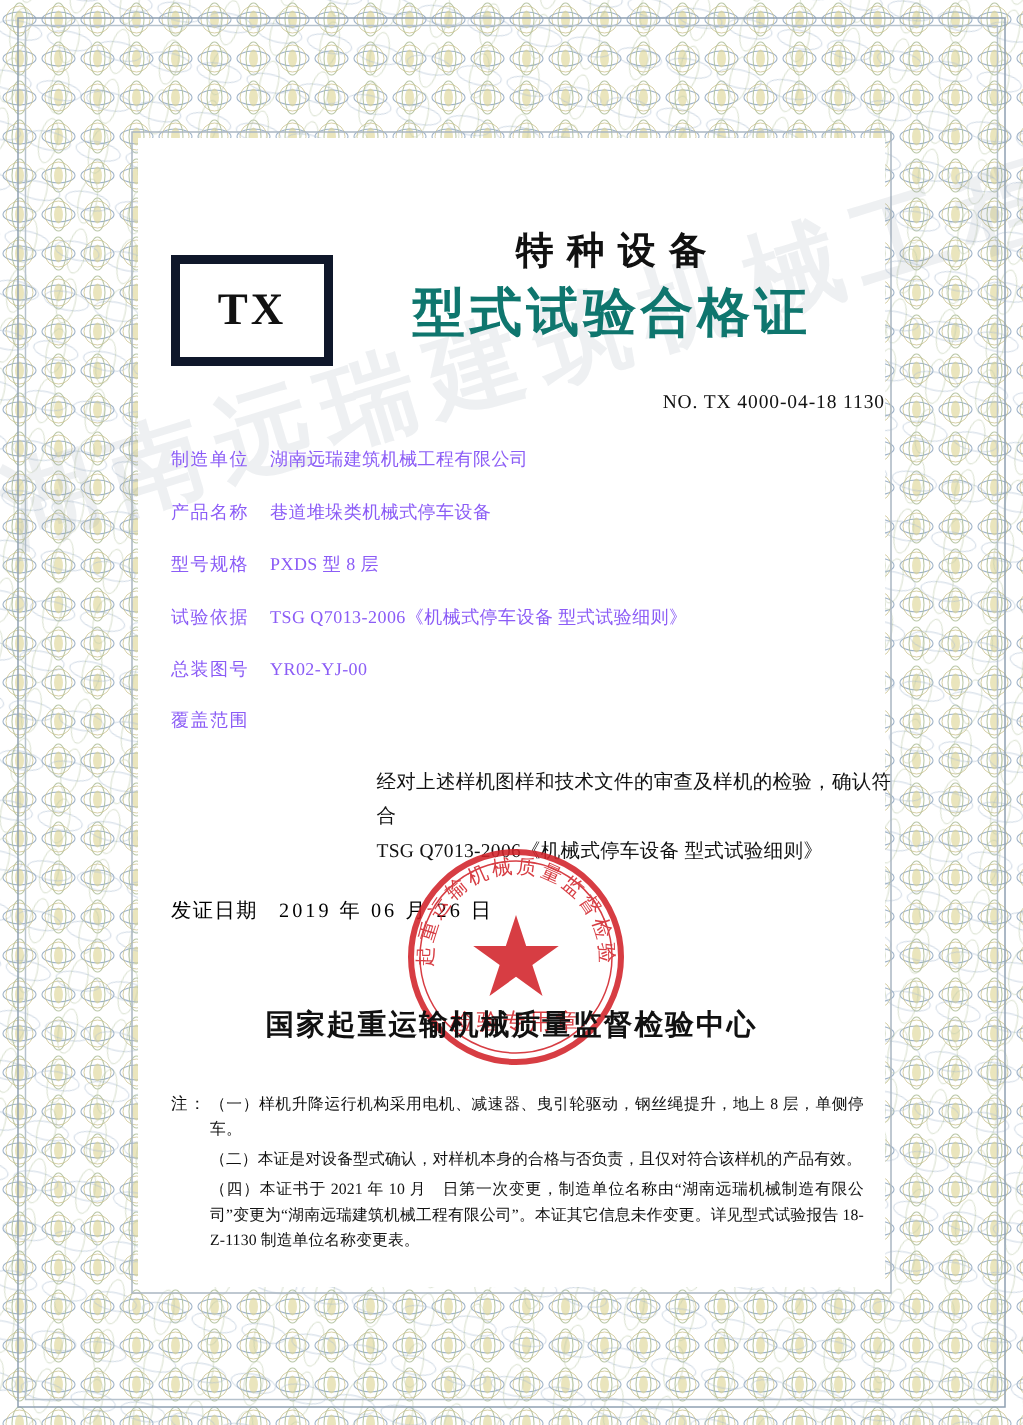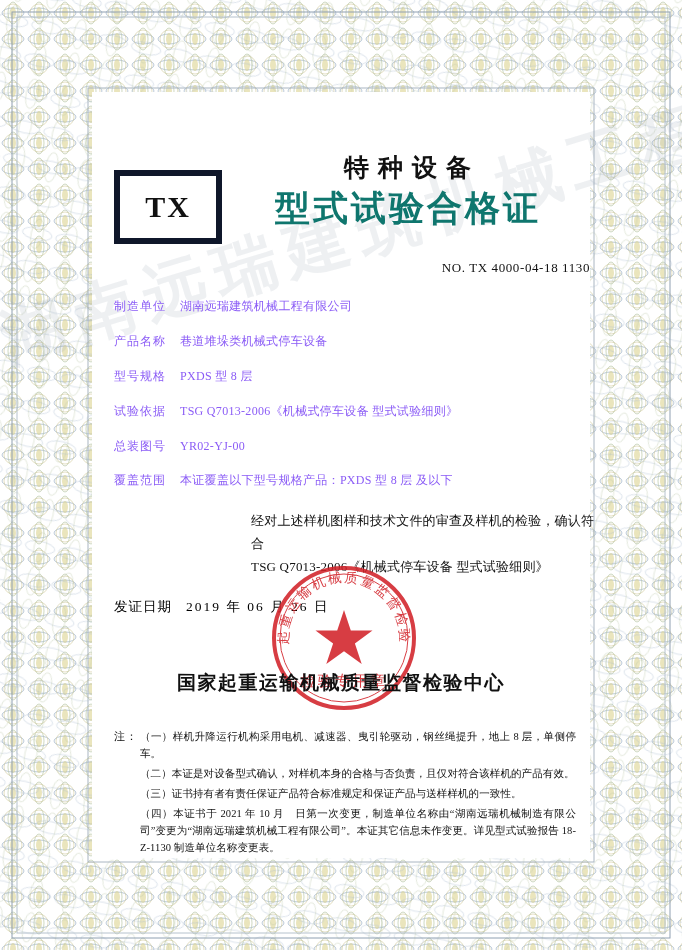--- a/index.html
+++ b/index.html
@@ -294,21 +294,20 @@
       <div class="field-row">
         <span class="field-label">试验依据</span>
         <span class="field-value">TSG Q7013-2006《机械式停车设备 型式试验细则》</span>
       </div>
       <div class="field-row">
         <span class="field-label">总装图号</span>
         <span class="field-value">YR02-YJ-00</span>
       </div>
       <div class="field-row">
         <span class="field-label">覆盖范围</span>
-        <span class="field-value">本证覆盖以下型号规格产品：PXDS 型 8 层 及以下</span>
       </div>
     </div>
 
     <div class="statement">
       <div>经对上述样机图样和技术文件的审查及样机的检验，确认符合</div>
       <div>TSG Q7013-2006《机械式停车设备 型式试验细则》</div>
     </div>
 
     <div class="issue-row">
       <span>发证日期</span>
@@ -330,19 +329,18 @@
       </svg>
     </div>
 
     <div class="org-name">国家起重运输机械质量监督检验中心</div>
 
     <div class="notes">
       <span class="notes-head">注：</span>
       <div class="notes-body">
         <span class="note-item">（一）样机升降运行机构采用电机、减速器、曳引轮驱动，钢丝绳提升，地上 8 层，单侧停车。</span>
         <span class="note-item">（二）本证是对设备型式确认，对样机本身的合格与否负责，且仅对符合该样机的产品有效。</span>
-        <span class="note-item">（三）证书持有者有责任保证产品符合标准规定和保证产品与送样样机的一致性。</span>
         <span class="note-item">（四）本证书于 2021 年 10 月　日第一次变更，制造单位名称由“湖南远瑞机械制造有限公司”变更为“湖南远瑞建筑机械工程有限公司”。本证其它信息未作变更。详见型式试验报告 18-Z-1130 制造单位名称变更表。</span>
       </div>
     </div>
 
   </div>
 </div>
 
 </body></html>

